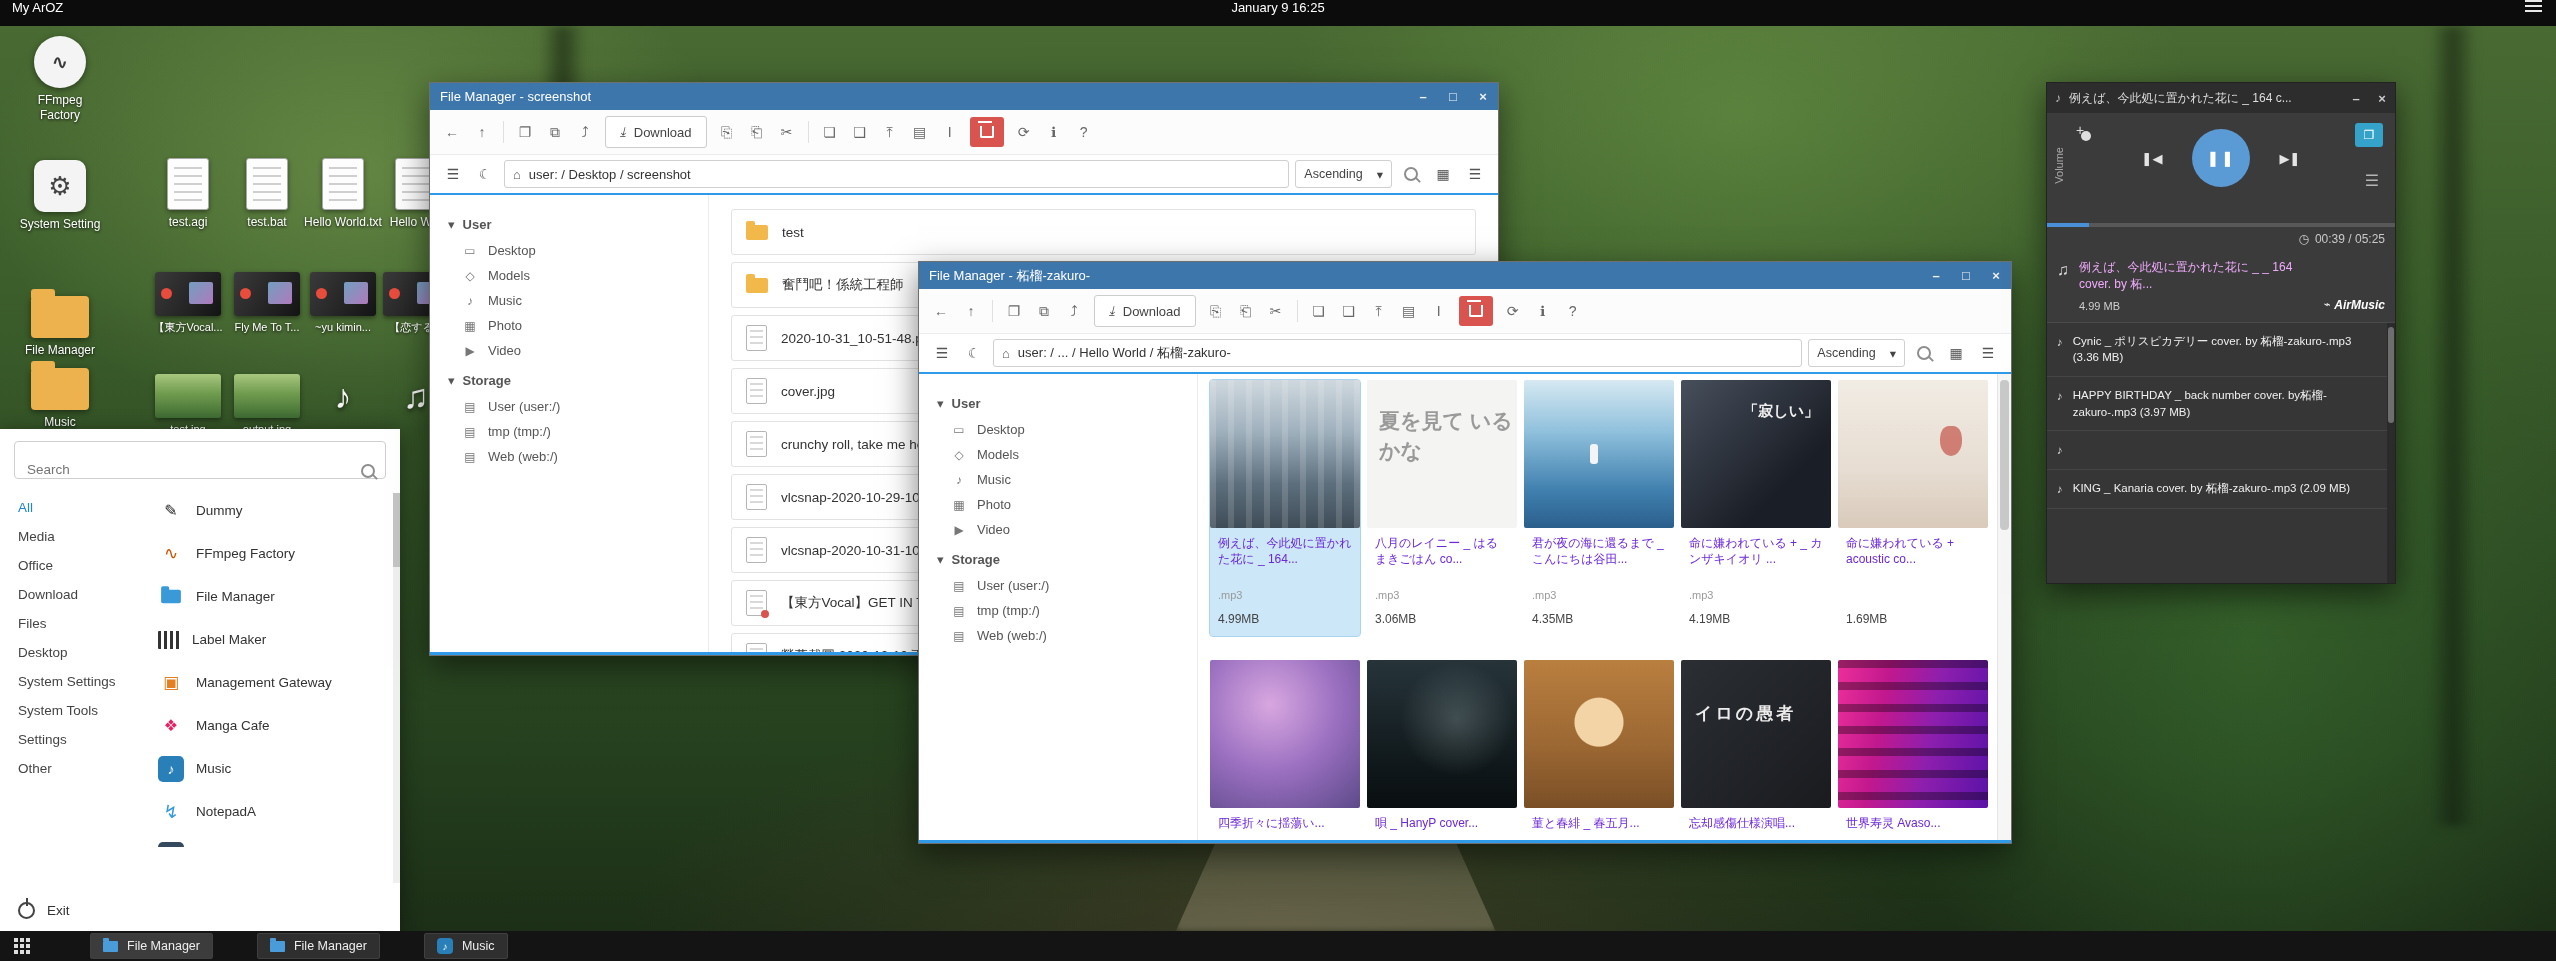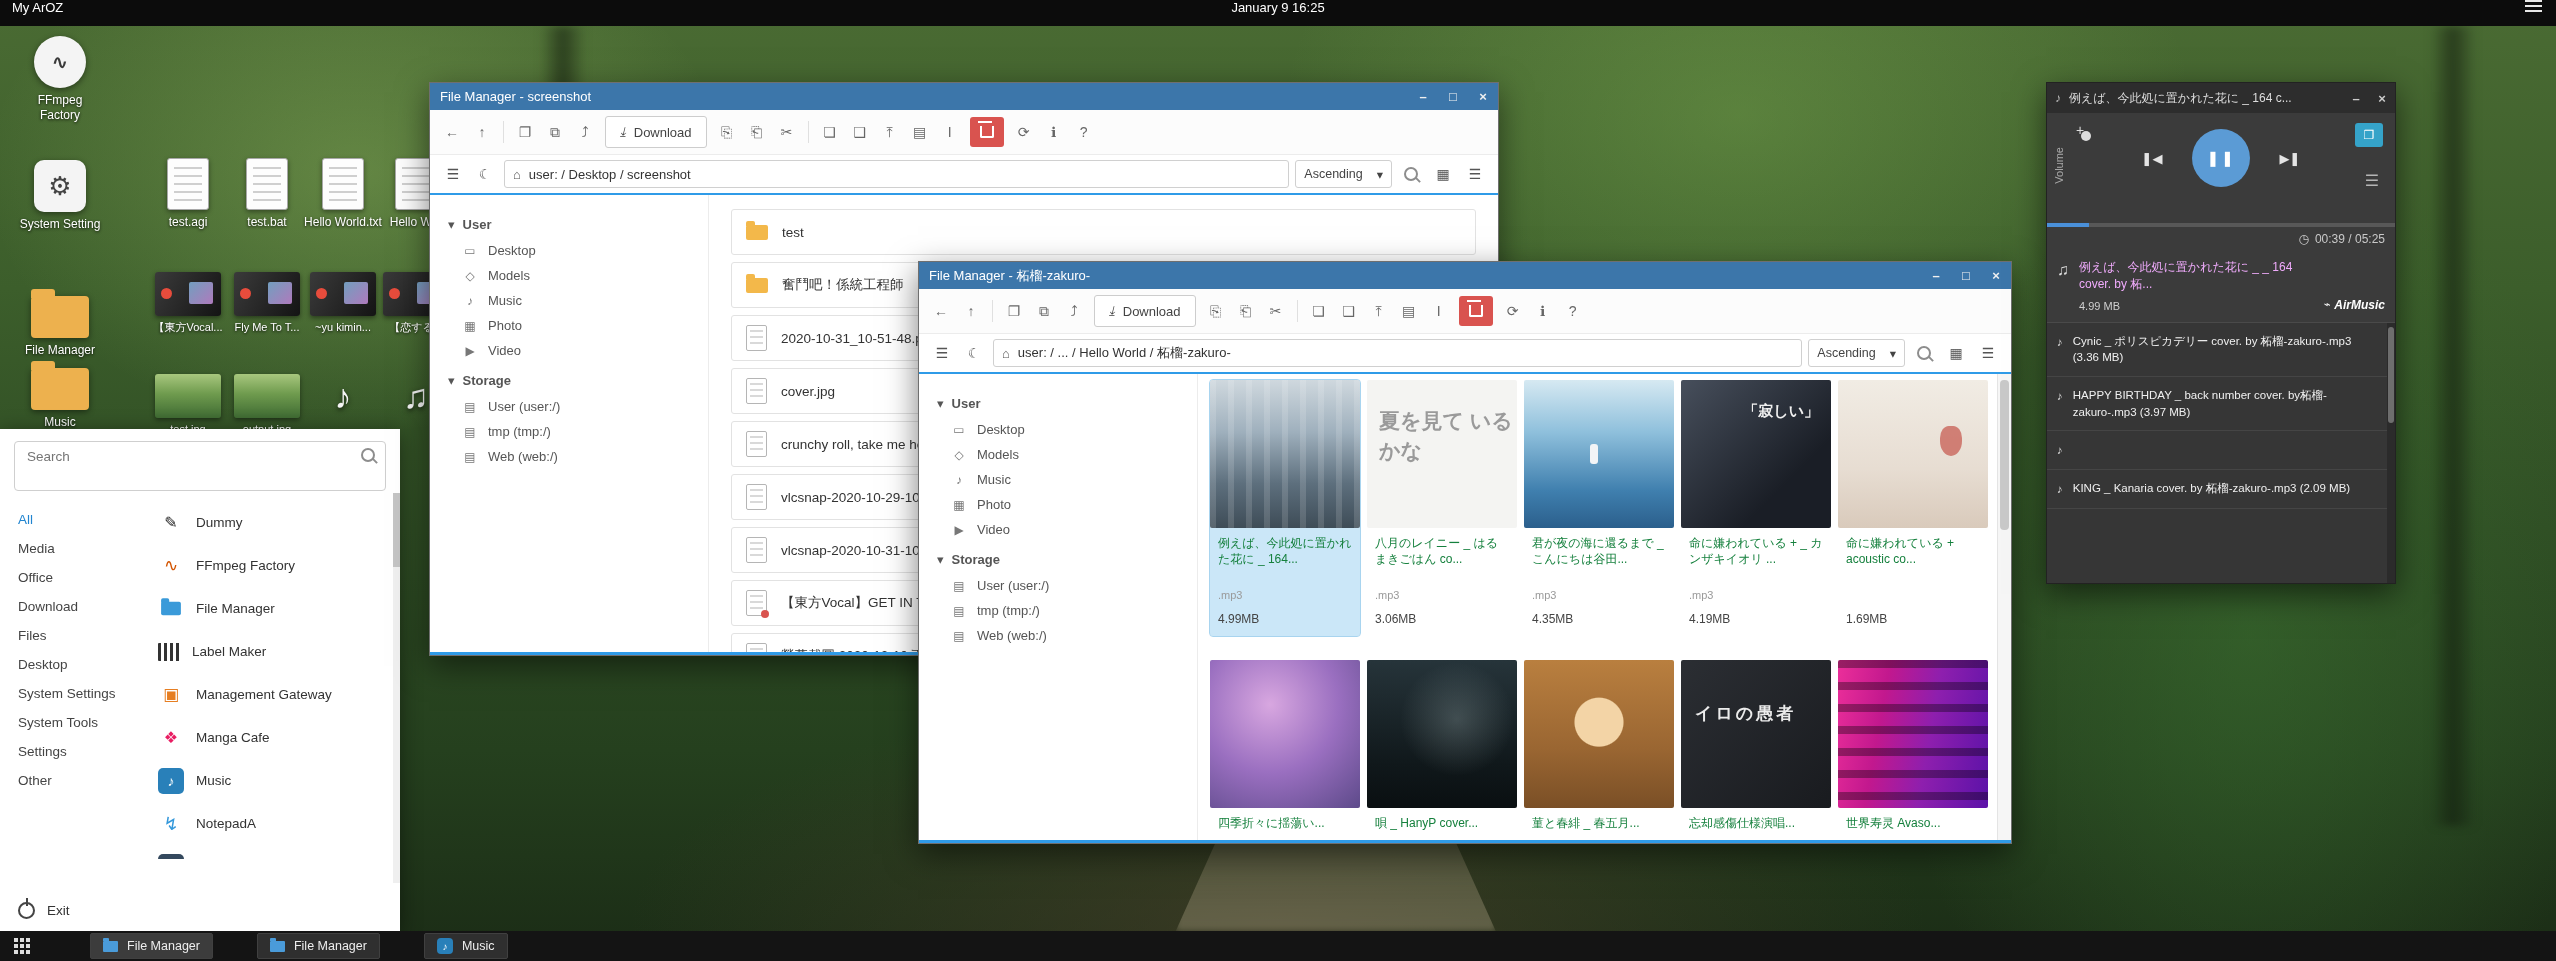--- a/index.html
+++ b/index.html
@@ -38,21 +38,21 @@
   .thumb{width:66px;height:44px;border-radius:3px;position:relative;box-shadow:0 2px 5px rgba(0,0,0,.45);}
   .thumb.vid{background:linear-gradient(120deg,#3a3a3a,#141414);}
   .thumb.vid::before{content:"";position:absolute;left:6px;top:16px;width:11px;height:11px;border-radius:50%;background:#e74c3c;}
   .thumb.vid::after{content:"";position:absolute;right:8px;top:10px;width:24px;height:22px;border-radius:2px;opacity:.85;background:linear-gradient(135deg,#7fb3d9,#c98bd9);}
   .thumb.img{background:linear-gradient(180deg,#a8c77e 0%,#6f9b4e 45%,#3f6b33 100%);}
   .spk{height:44px;display:flex;align-items:center;font-size:34px;color:#f5f5f5;text-shadow:0 2px 5px rgba(0,0,0,.7);}
 
   
   .menu{position:absolute;left:0;top:429px;width:400px;height:502px;background:#fff;z-index:6;
     box-shadow:0 4px 20px rgba(0,0,0,.45);font-size:13.5px;}
-  .msearch{margin:12px 14px 8px;height:36px;border:1px solid #cfcfcf;border-radius:4px;display:flex;align-items:flex-start;padding:6px 10px;background:#fff;}
+  .msearch{margin:12px 14px 8px;height:36px;border:1px solid #cfcfcf;border-radius:4px;display:flex;align-items:flex-end;padding:0 10px;background:#fff;}
   .msearch input{border:none;outline:none;flex:1;font-size:13.5px;font-family:inherit;color:#333;background:transparent;}
   .mag{width:10px;height:10px;border:2px solid #8d8d8d;border-radius:50%;position:relative;flex:none;}
   .mag::after{content:"";position:absolute;width:6px;height:2px;background:#8d8d8d;transform:rotate(45deg);right:-5px;bottom:-2px;}
   .mbody{display:flex;height:360px;overflow:hidden;}
   .mcats{width:150px;padding-top:6px;flex:none;}
   .mcat{padding:7px 18px;color:#444;cursor:pointer;}
   .mcat.active{color:#2185d0;}
   .mapps{flex:1;padding-top:2px;overflow:hidden;}
   .mapp{display:flex;align-items:center;gap:12px;height:43px;padding-left:8px;color:#333;cursor:pointer;}
   .chip{width:26px;height:26px;display:flex;align-items:center;justify-content:center;border-radius:5px;flex:none;font-style:normal;}
@@ -116,21 +116,21 @@
   .a4{background:linear-gradient(135deg,#474f5c,#1a1e26 70%);}
   .a4 .atext{top:22px;right:12px;color:#f0f0f0;font-size:15px;}
   .a5{background:linear-gradient(180deg,#f1ece4,#e7ddd2 60%,#d9cabb);}
   .a5::after{content:"";position:absolute;right:26px;top:46px;width:22px;height:30px;background:#c4544a;border-radius:40% 40% 50% 50%;opacity:.7;}
   .b1{background:radial-gradient(circle at 40% 30%,#d8a7e0,#9a6fc0 50%,#5d4a8a 100%);}
   .b2{background:radial-gradient(circle at 60% 40%,rgba(205,225,225,.22),transparent 45%),linear-gradient(180deg,#26343a,#10181b 70%,#0a0f11);}
   .b3{background:radial-gradient(circle at 50% 42%,#f3d4a6 0 21%,transparent 22%),linear-gradient(180deg,#b97f3f,#9a6632 60%,#7a4f26);}
   .b4{background:linear-gradient(135deg,#2b2e33,#191b1f);}
   .b4 .atext{top:42px;left:14px;color:#ececec;font-size:17px;letter-spacing:3px;}
   .b5{background:repeating-linear-gradient(180deg,rgba(0,0,0,.35) 0 8px,transparent 8px 22px),linear-gradient(100deg,#ec2f9a 0%,#c2188e 30%,#8e1fae 60%,#5b12a8 100%);}
-  .tname{font-size:12px;color:#15803d;line-height:1.35;margin:7px 8px 0;height:49px;overflow:hidden;}
+  .tname{font-size:12px;color:#6d28d9;line-height:1.35;margin:7px 8px 0;height:49px;overflow:hidden;}
   .text-ext{font-size:11px;color:#9a9a9a;margin:5px 8px 0;height:14px;}
   .tsize{font-size:12px;color:#444;margin:9px 8px 0;}
   .vsb{position:absolute;right:0;top:0;bottom:0;width:13px;background:#f6f6f6;border-left:1px solid #e4e4e4;cursor:pointer;}
   .vsbt{position:absolute;top:6px;left:2px;width:9px;height:150px;background:#c9c9c9;border-radius:4px;cursor:pointer;}
 
   
   .player{position:absolute;left:2046px;top:82px;width:348px;height:500px;z-index:14;background:#3b3b3b;border:1px solid #222;
     box-shadow:0 10px 30px rgba(0,0,0,.55);display:flex;flex-direction:column;color:#eee;}
   .ptbar{height:30px;background:#2d2d2d;display:flex;align-items:center;font-size:12px;color:#ddd;flex:none;}
   .ptbar .nico{margin-left:8px;font-style:normal;color:#bbb;}

